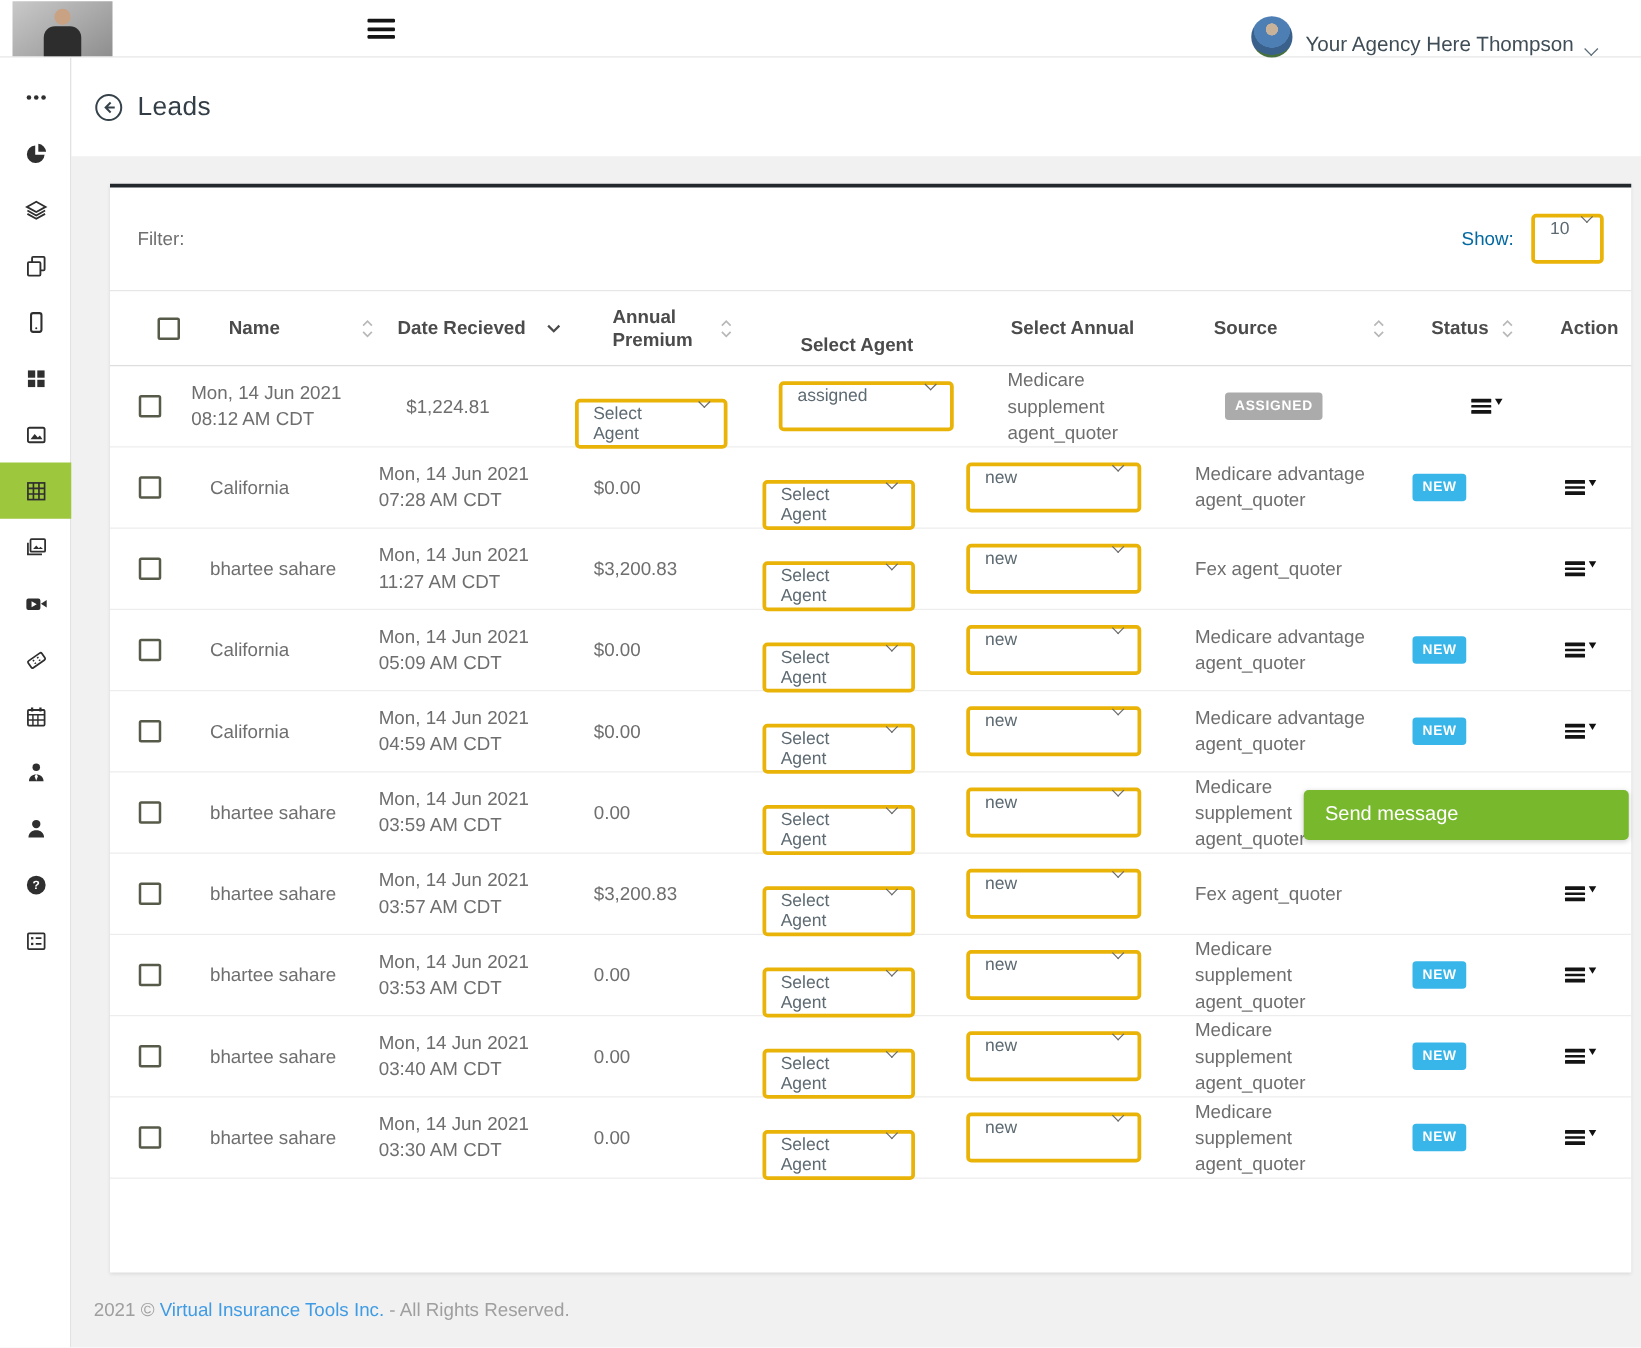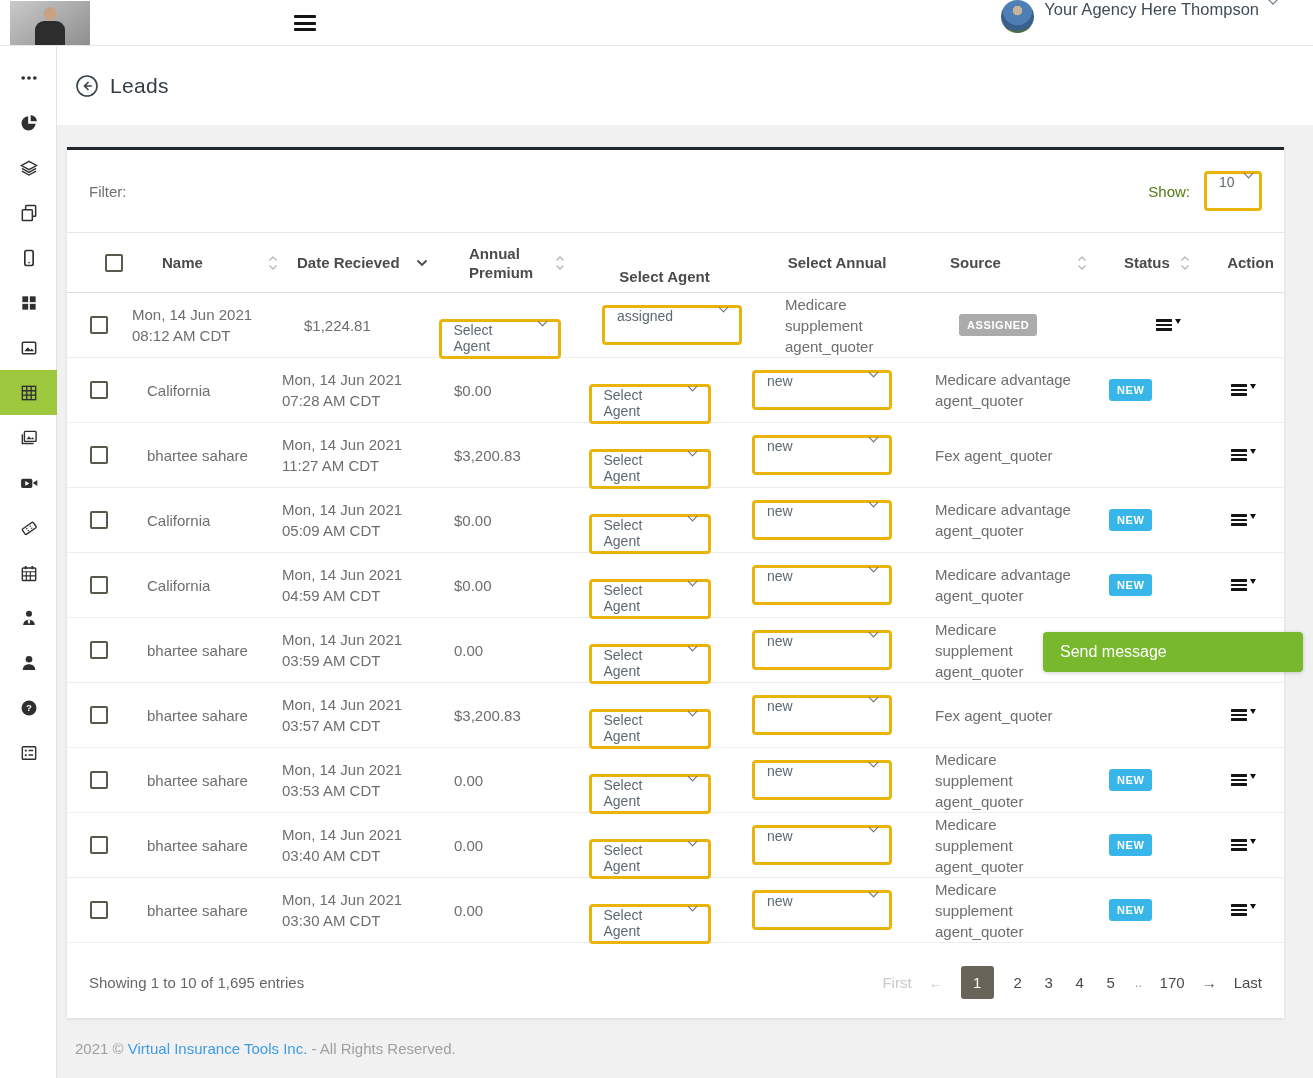--- a/index.html
+++ b/index.html
@@ -11,46 +11,46 @@
     overflow:hidden;
     color:#6e6e6e;
   }
   
   .topbar{position:absolute;top:0;left:0;right:0;height:46px;background:#fff;border-bottom:1px solid #e8e8e8;z-index:6;}
   .logo{position:absolute;left:10px;top:1px;width:80px;height:44px;background:linear-gradient(145deg,#c9c9c9 0%,#a9a9a9 55%,#8e8e8e 100%);overflow:hidden;cursor:pointer;}
   .logo::before{content:"";position:absolute;left:50%;top:6px;transform:translateX(-50%);width:13px;height:13px;border-radius:50%;background:#c9a183;}
   .logo::after{content:"";position:absolute;left:50%;top:20px;transform:translateX(-50%);width:30px;height:26px;border-radius:9px 9px 0 0;background:#2d2d2d;}
   .hamburger{position:absolute;left:294px;top:15px;width:22px;height:16px;background:none;border:none;cursor:pointer;display:flex;flex-direction:column;justify-content:space-between;}
   .hamburger span{display:block;width:22px;height:3px;background:#141414;border-radius:1px;}
-  .user-menu{position:absolute;right:36px;top:0;height:46px;display:flex;align-items:flex-start;gap:10px;cursor:pointer;}
+  .user-menu{position:absolute;right:36px;top:0;height:46px;display:flex;align-items:flex-end;gap:10px;cursor:pointer;}
   .avatar{width:33px;height:33px;border-radius:50%;flex:none;background:radial-gradient(circle at 50% 32%,#c9b29a 0 17%,#4d7fb5 18% 52%,#39618b 53% 72%,#46703f 73% 100%);}
   .user-name{font-size:16.5px;color:#3f4d57;}
   .chev{width:8px;height:8px;border-right:1.6px solid #5a6a74;border-bottom:1.6px solid #5a6a74;transform:rotate(45deg) translate(-2px,-2px);margin-top:-2px;}
   
   .sidebar{position:absolute;top:46px;left:0;bottom:0;width:57px;background:#fff;border-right:1px solid #e2e2e2;z-index:5;padding-top:9px;}
   .s-item{width:57px;height:45px;display:flex;align-items:center;justify-content:center;cursor:pointer;color:#2f2f2f;}
   .s-item svg{width:20px;height:20px;display:block;}
   .s-item.active{background:#9dc73c;}
   
   .page-head{position:absolute;left:57px;top:46px;right:0;height:79px;background:#fff;display:flex;align-items:center;padding-left:18px;z-index:2;}
   .back-btn{background:none;border:none;cursor:pointer;width:24px;height:24px;color:#36424a;padding:0;}
   .back-btn svg{width:24px;height:24px;display:block;}
   .page-title{font-size:21px;font-weight:500;color:#323d46;margin-left:11px;letter-spacing:.3px;}
   
   .content-bg{position:absolute;left:57px;top:125px;right:0;bottom:0;background:#f1f1f1;}
-  .card{position:absolute;left:67px;top:147px;width:1217px;height:871px;background:#fff;border-top:3px solid #23282c;box-shadow:0 1px 3px rgba(0,0,0,.10);z-index:3;}
+  .card{position:absolute;left:88px;top:147px;width:1217px;height:871px;background:#fff;border-top:3px solid #23282c;box-shadow:0 1px 3px rgba(0,0,0,.10);z-index:3;}
   
   .filter-bar{height:83px;display:flex;align-items:center;padding:0 22px;border-bottom:1px solid #e6e6e6;}
   .filter-label{font-size:15px;color:#6f6f6f;margin-right:16px;}
   .input-wrap{position:relative;}
   .input-wrap input{width:198px;height:36px;border:1px solid #dcdcdc;border-radius:4px;padding:0 36px 0 12px;font-size:14px;color:#555;font-family:"Liberation Sans",sans-serif;outline:none;}
   .input-wrap input::placeholder{color:#aaa;}
   .search-ic{position:absolute;right:10px;top:9px;width:18px;height:18px;color:#777;pointer-events:none;}
   .show-group{margin-left:auto;display:flex;align-items:center;gap:14px;}
-  .show-label{font-size:15px;color:#4d7c0f;}
+  .show-label{font-size:15px;color:#0369a1;}
   .select-box{height:40px;border:3px solid #eab308;border-radius:4px;background:#fff;display:inline-flex;align-items:flex-start;justify-content:space-between;padding:0 12px;font-size:14px;color:#5d6a72;cursor:pointer;}
   .caret{width:7px;height:7px;border-right:1.5px solid #6a6a6a;border-bottom:1.5px solid #6a6a6a;transform:rotate(45deg);margin-top:-4px;flex:none;margin-left:10px;}
   .show-select{width:58px;}
   
   .thead{height:60px;display:flex;align-items:center;border-bottom:1px solid #dedede;font-size:15px;font-weight:700;color:#4b4b4b;padding-left:15px;}
   .trow{height:65px;display:flex;align-items:center;border-bottom:1px solid #ededed;font-size:15px;color:#6e6e6e;}
   .cell{display:flex;align-items:center;}
   .c-check{width:60px;}
   .c-check input{appearance:none;-webkit-appearance:none;width:18px;height:18px;border:2px solid #565a48;border-radius:2px;margin-left:23px;background:#fff;cursor:pointer;}
   .c-name{width:150px;padding-left:20px;padding-right:14px;line-height:21px;}
@@ -662,36 +662,20 @@
               <i></i>
               <i></i>
               <i></i>
             </span>
           <span class="tri"></span>
         </button>
       </div>
     </div>
     </div>
 
-  <div class="pagination">
-    <span class="summary">Showing 1 to 10 of 1,695 entries</span>
-    <div class="pager">
-      <span class="pg pg-disabled">First</span>
-      <span class="pg pg-disabled">←</span>
-      <span class="pg pg-active">1</span>
-      <span class="pg">2</span>
-      <span class="pg">3</span>
-      <span class="pg">4</span>
-      <span class="pg">5</span>
-      <span class="pg pg-ellipsis">..</span>
-      <span class="pg">170</span>
-      <span class="pg">→</span>
-      <span class="pg">Last</span>
-    </div>
-  </div>
 </div>
 
 <div class="footer">
   <span>2021 ©</span>
   <a>Virtual Insurance Tools Inc.</a>
   <span>- All Rights Reserved.</span>
 </div>
 
 <div class="send-overlay">Send message</div>
 

